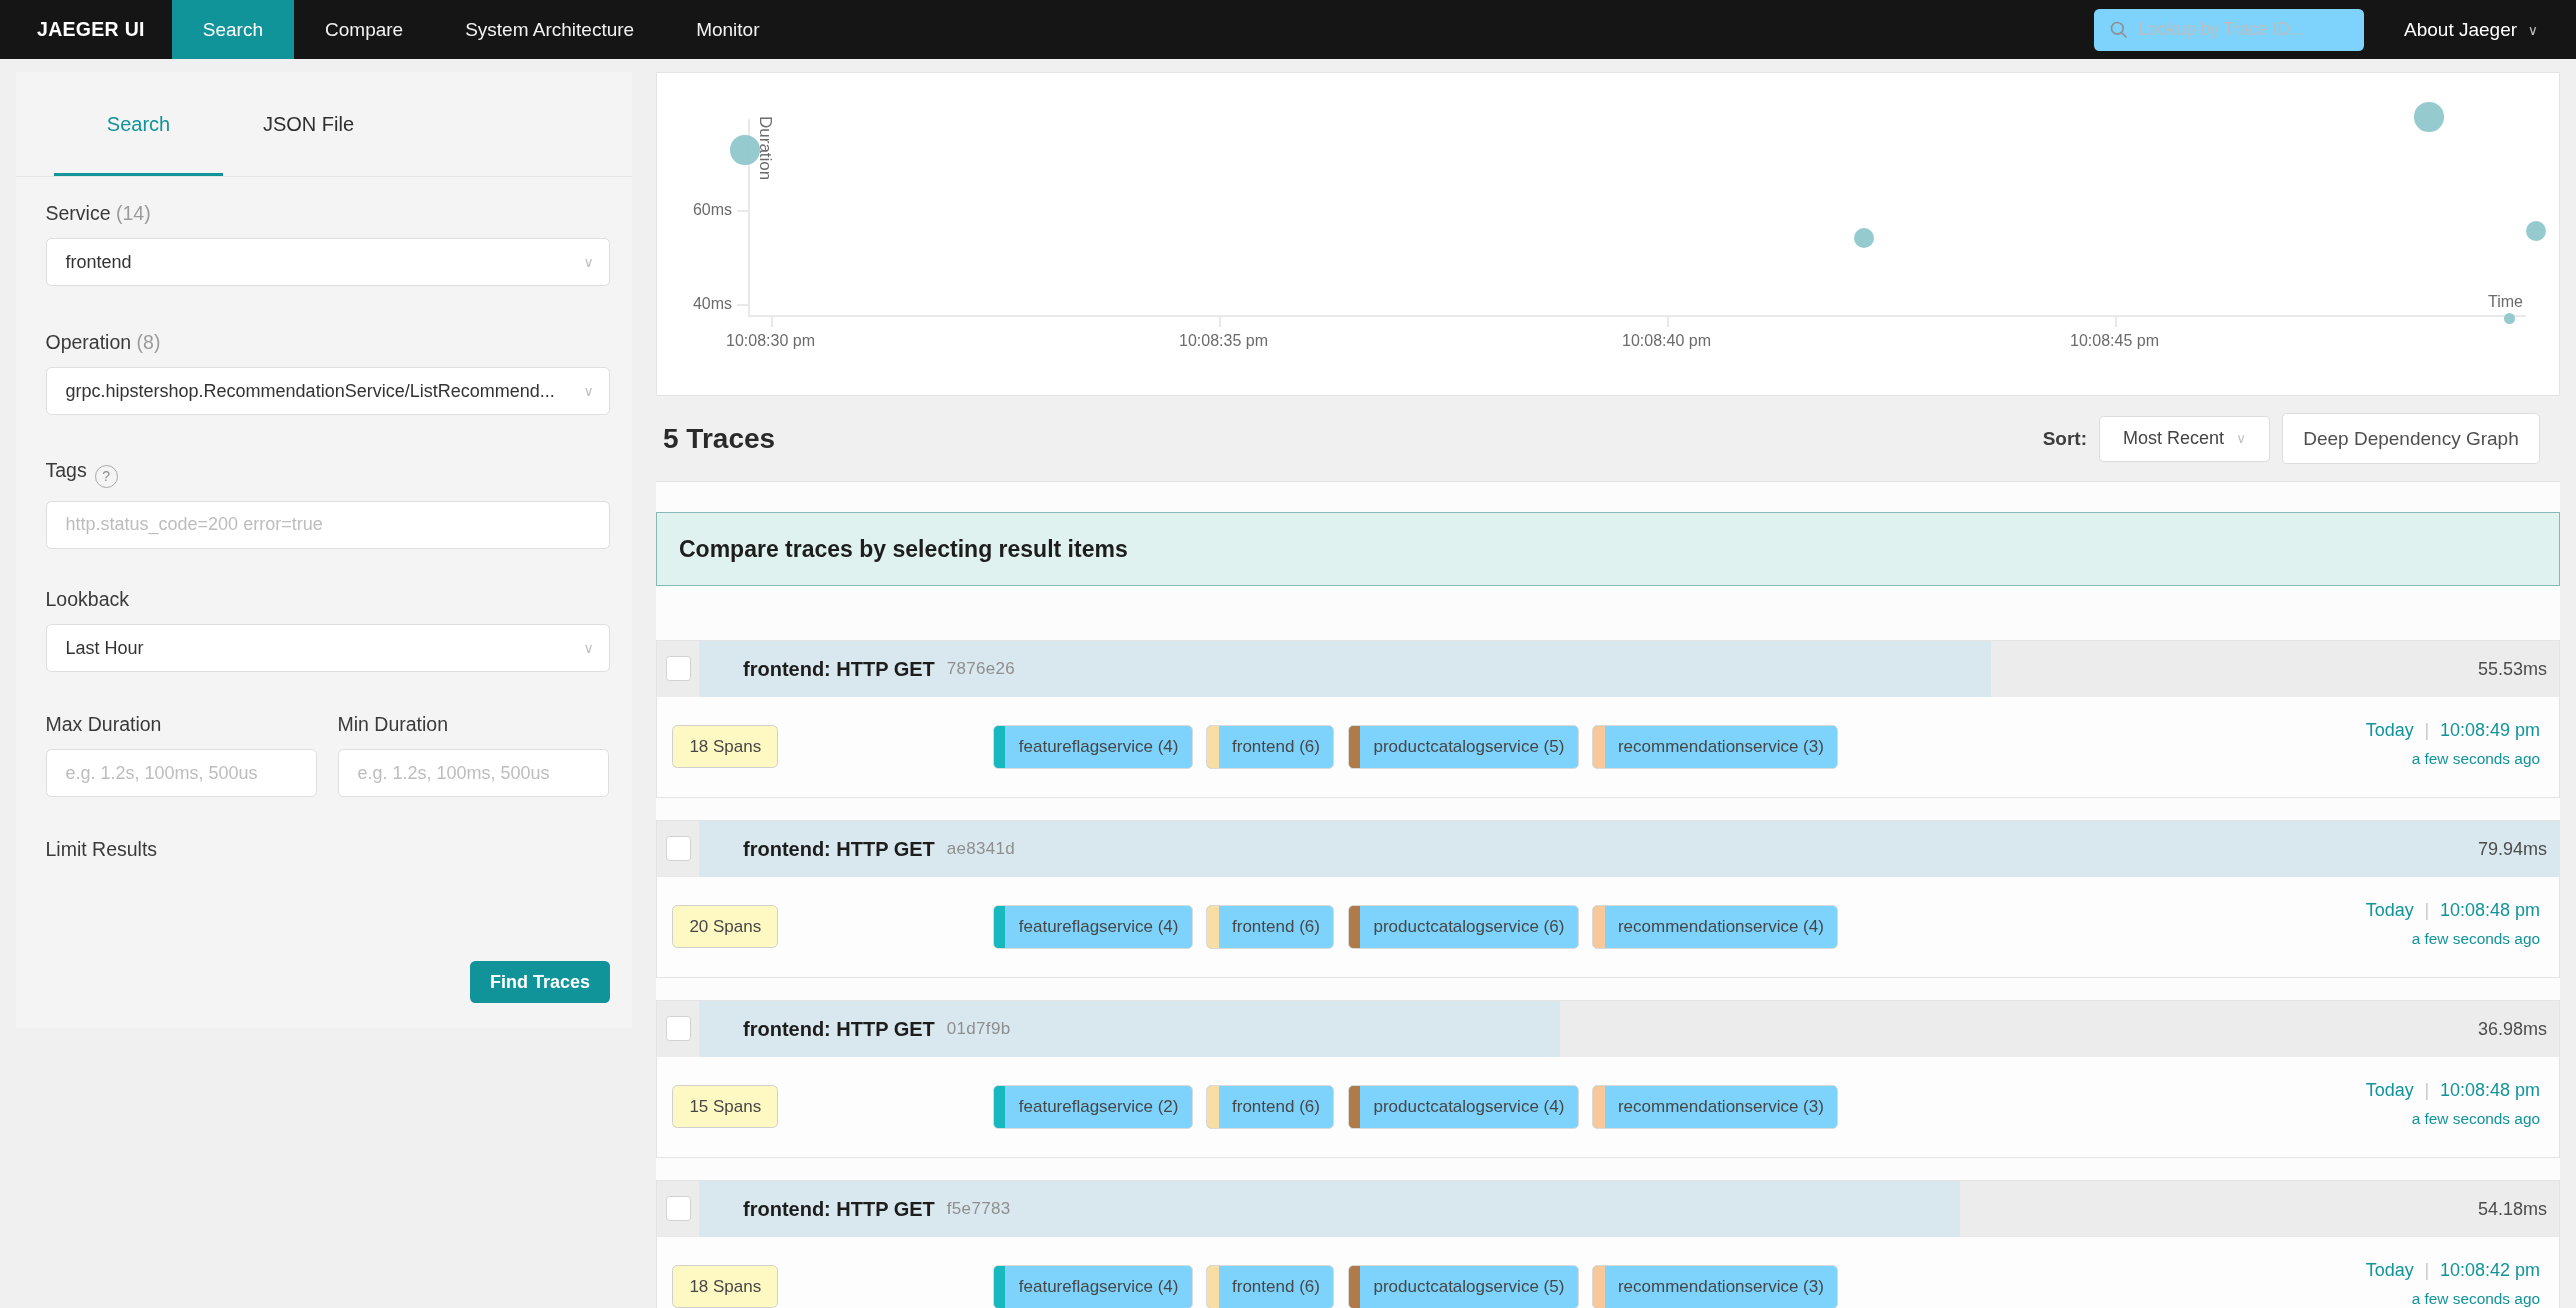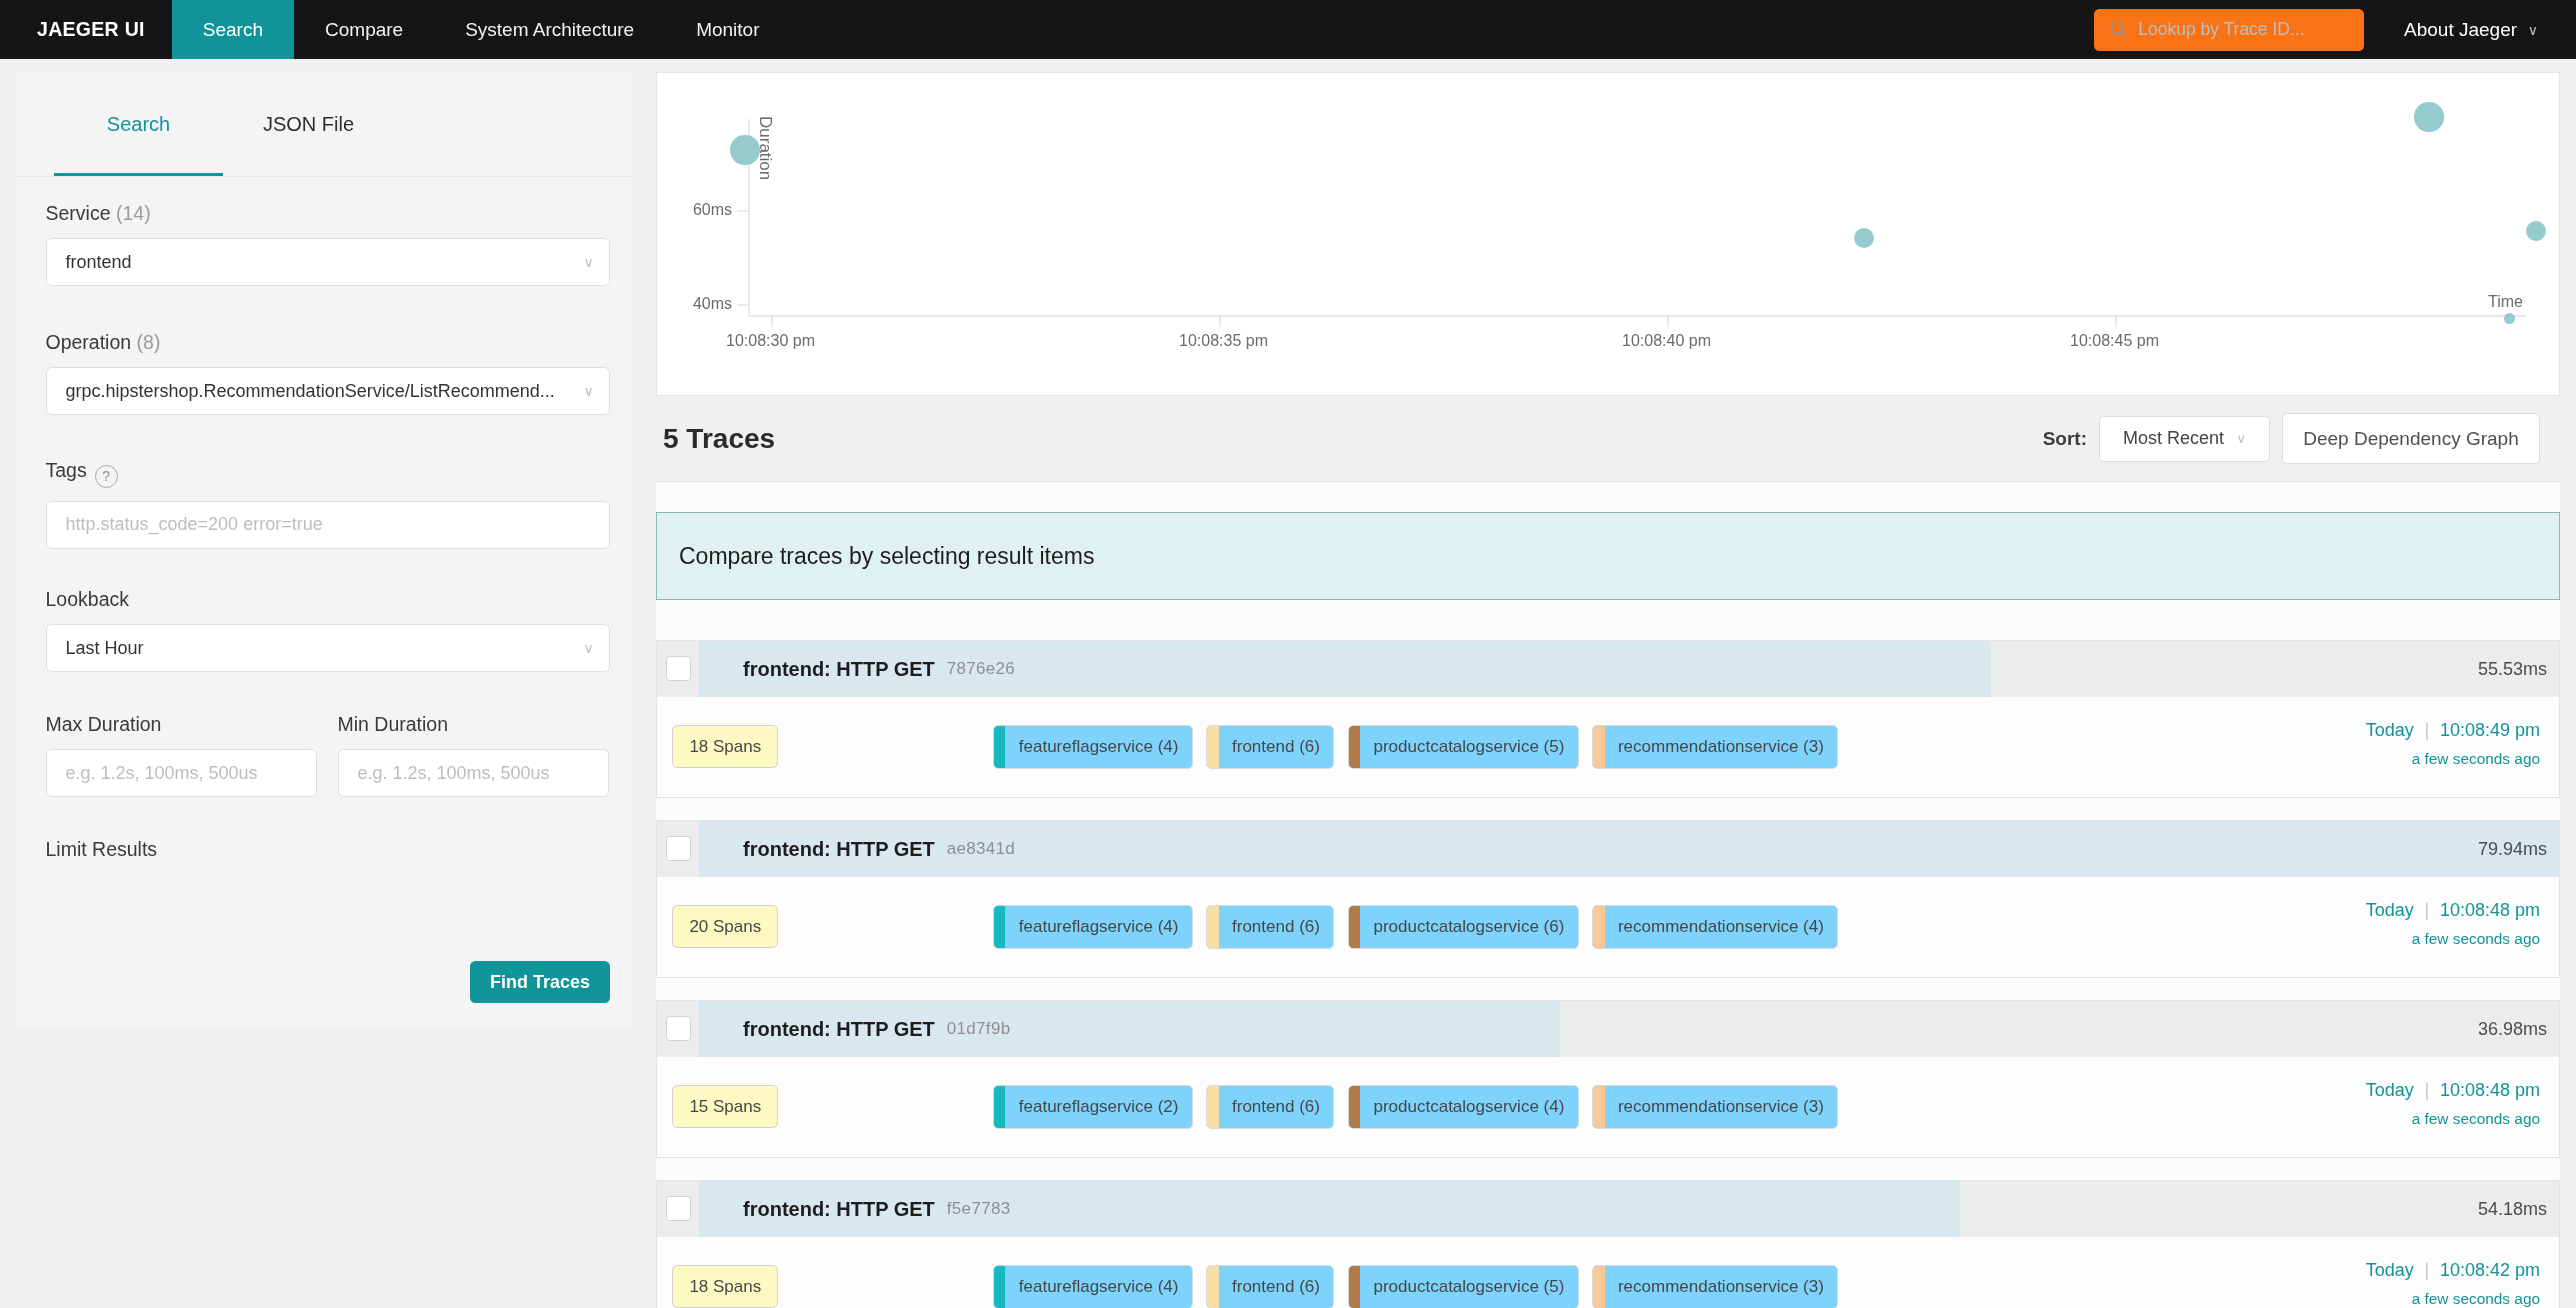--- a/index.html
+++ b/index.html
@@ -8,21 +8,21 @@
   :root { --teal:#11939a; }
 
   
   .nav { position:absolute; left:0; top:0; width:2576px; height:59px; background:#151515;
          display:flex; align-items:stretch; z-index:30; }
   .brand { color:#fff; font-weight:bold; font-size:19.5px; display:flex; align-items:center;
            padding:0 27px 0 37px; letter-spacing:0.3px; }
   .nav-item { display:flex; align-items:center; padding:0 31px; color:#f2f2f2; font-size:19px; cursor:pointer; }
   .nav-item.active { background:var(--teal); color:#fff; }
   .nav-spacer { flex:1; }
-  .lookup { align-self:center; width:270px; height:42px; background:#f97316; border-radius:5.4px;
+  .lookup { align-self:center; width:270px; height:42px; background:#7dd3fc; border-radius:5.4px;
             display:flex; align-items:center; gap:9.4px; padding:0 14.8px; margin-right:40px; }
   .lookup input { flex:1; border:none; outline:none; font-size:17.5px; color:#333; background:transparent;
                   font-family:inherit; }
   .lookup input::placeholder { color:#bdbdbd; }
   .about { display:flex; align-items:center; gap:10.7px; color:#fff; font-size:19px; margin-right:38px; }
   .chev { color:#bdbdbd; font-size:14px; }
 
   
   .sidebar { position:absolute; left:16px; top:72px; width:616px; height:956px; background:#f4f4f4; }
   .tabbar { position:absolute; left:0; top:0; width:100%; height:105px; border-bottom:1.3px solid #e6e6e6; }
@@ -71,23 +71,23 @@
   .count { font-size:28px; font-weight:bold; color:#2a2a2a; margin-left:7px; }
   .head-right { margin-left:auto; display:flex; align-items:center; gap:12px; margin-right:20px; }
   .sort-label { font-size:19px; font-weight:bold; color:#3d3d3d; }
   .sort-select { width:171px; height:46px; background:#fff; border:1.3px solid #dcdcdc; border-radius:4.7px;
                  display:flex; align-items:center; padding:0 23px; font-size:18px; color:#444; cursor:pointer; }
   .sort-select .chevr { margin-left:auto; color:#c0c0c0; font-size:13.4px; }
   .ddg-btn { width:258px; height:51px; background:#fff; border:1.3px solid #dcdcdc; border-radius:4.7px;
              font-size:19px; color:#4f4f4f; font-family:inherit; cursor:pointer; }
 
   
-  .compare-banner { position:absolute; left:656px; top:512px; width:1904px; height:88px;
+  .compare-banner { position:absolute; left:656px; top:512px; width:1904px; height:74px;
                     background:#e0f2f0; border:1.3px solid #86b9b7; display:flex; align-items:center;
-                    padding-left:22px; font-size:23px; font-weight:normal; color:#1d1d1d; }
+                    padding-left:22px; font-size:23px; font-weight:bold; color:#1d1d1d; }
 
   
   .trace-card { position:absolute; left:656px; width:1904px; height:158px; background:#fdfdfd;
                 border:1.3px solid #e4e4e4; cursor:pointer; }
   .tc-head { position:relative; height:56px; background:#ececec; }
   .tc-bar { position:absolute; left:42px; top:0; height:100%; background:#d9e7ee; }
   .tc-check { position:absolute; left:8.7px; top:14.8px; width:25.5px; height:25.5px; background:#fff;
               border:1.3px solid #d2d2d2; border-radius:3.4px; cursor:pointer; }
   .tc-title { position:absolute; left:86px; top:0; height:100%; display:flex; align-items:center; gap:12px; }
   .tc-op { font-size:20px; font-weight:bold; color:#1d1d1d; }

